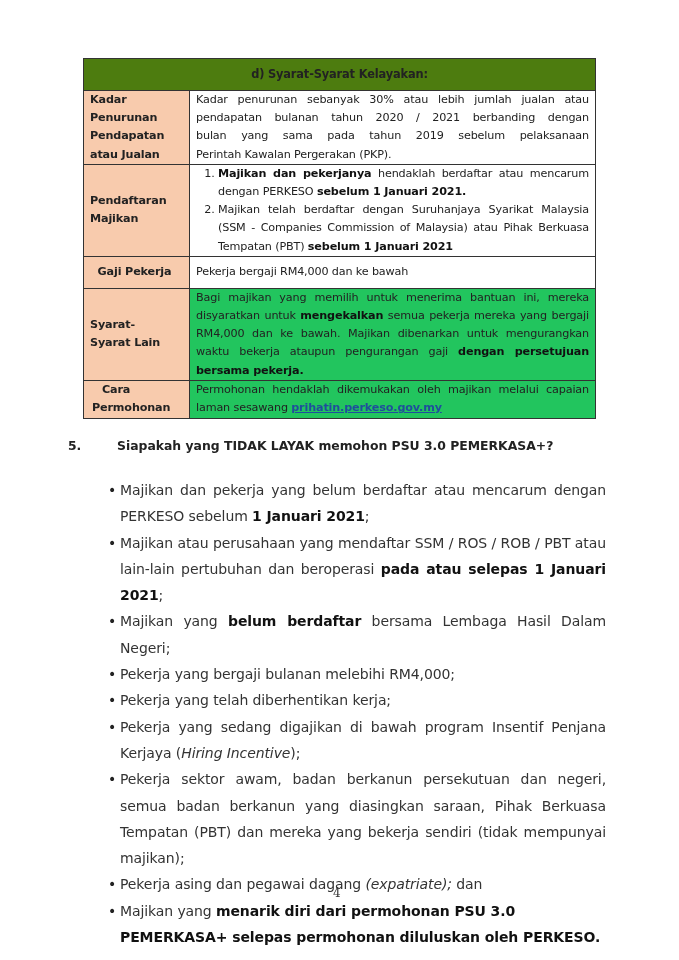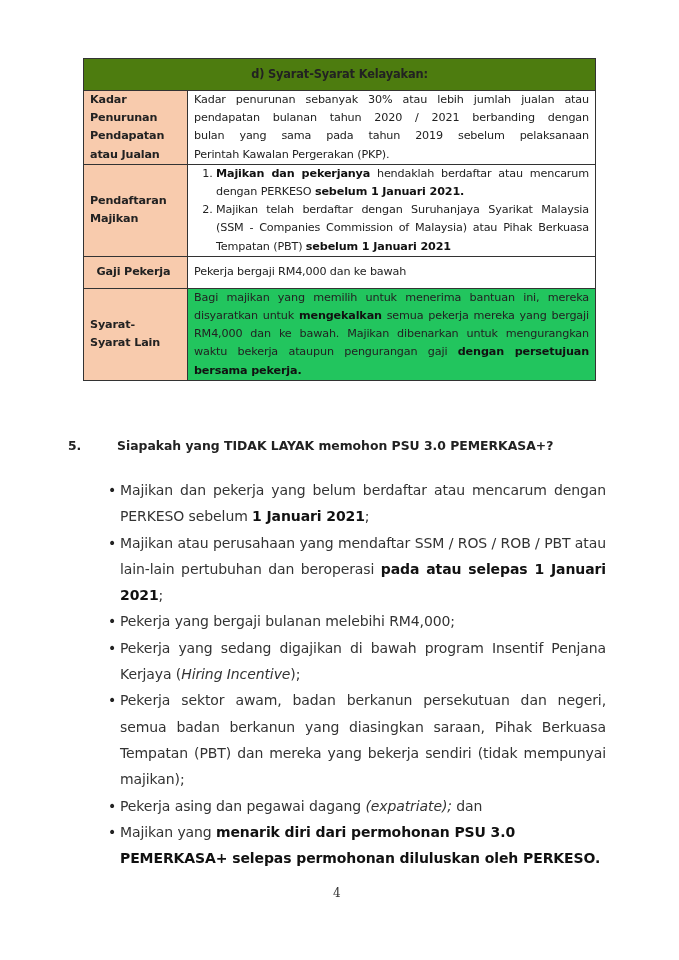--- a/index.html
+++ b/index.html
@@ -83,30 +83,41 @@
     <tr class="r4">
       <td class="lbl">
         <div>Syarat-</div>
         <div>Syarat Lain</div>
       </td>
       <td class="val y">
         <span>Bagi majikan yang memilih untuk menerima bantuan ini, mereka disyaratkan untuk </span><b>mengekalkan</b><span> semua pekerja mereka yang bergaji RM4,000 dan ke bawah. Majikan dibenarkan untuk mengurangkan waktu bekerja ataupun pengurangan gaji </span><b>dengan persetujuan bersama pekerja.</b>
       </td>
     </tr>
 
+    <tr class="r5">
+      <td class="lbl" style="padding-left:8px;">
+        <div style="padding-left:10px;">Cara</div>
+        <div>Permohonan</div>
+      </td>
+      <td class="val y">
+        <span>Permohonan hendaklah dikemukakan oleh majikan melalui capaian laman sesawang </span><a class="link" href="#">prihatin.perkeso.gov.my</a>
+      </td>
+    </tr>
   </tbody>
     </table>
 
   <div class="sec">
     <span class="sec-num">5.</span>
     <span class="sec-title">Siapakah yang TIDAK LAYAK memohon PSU 3.0 PEMERKASA+?</span>
     <ul class="bul">
       <li><span>Majikan dan pekerja yang belum berdaftar atau mencarum dengan PERKESO sebelum </span><b>1 Januari 2021</b><span>;</span></li>
       <li><span>Majikan atau perusahaan yang mendaftar SSM / ROS / ROB / PBT atau lain-lain pertubuhan dan beroperasi </span><b>pada atau selepas 1 Januari 2021</b><span>;</span></li>
+      <li><span>Majikan yang </span><b>belum berdaftar</b><span> bersama Lembaga Hasil Dalam Negeri;</span></li>
       <li><span>Pekerja yang bergaji bulanan melebihi RM4,000;</span></li>
+      <li><span>Pekerja yang telah diberhentikan kerja;</span></li>
       <li><span>Pekerja yang sedang digajikan di bawah program Insentif Penjana Kerjaya (</span><i>Hiring Incentive</i><span>);</span></li>
       <li><span>Pekerja sektor awam, badan berkanun persekutuan dan negeri, semua badan berkanun yang diasingkan saraan, Pihak Berkuasa Tempatan (PBT) dan mereka yang bekerja sendiri (tidak mempunyai majikan);</span></li>
       <li><span>Pekerja asing dan pegawai dagang </span><i>(expatriate);</i><span> dan</span></li>
       <li class="last"><span>Majikan yang </span><b>menarik diri dari permohonan PSU 3.0 PEMERKASA+ selepas permohonan diluluskan oleh PERKESO.</b></li>
     </ul>
   </div>
 
   <div class="pageno">4</div>
 </div>
 

